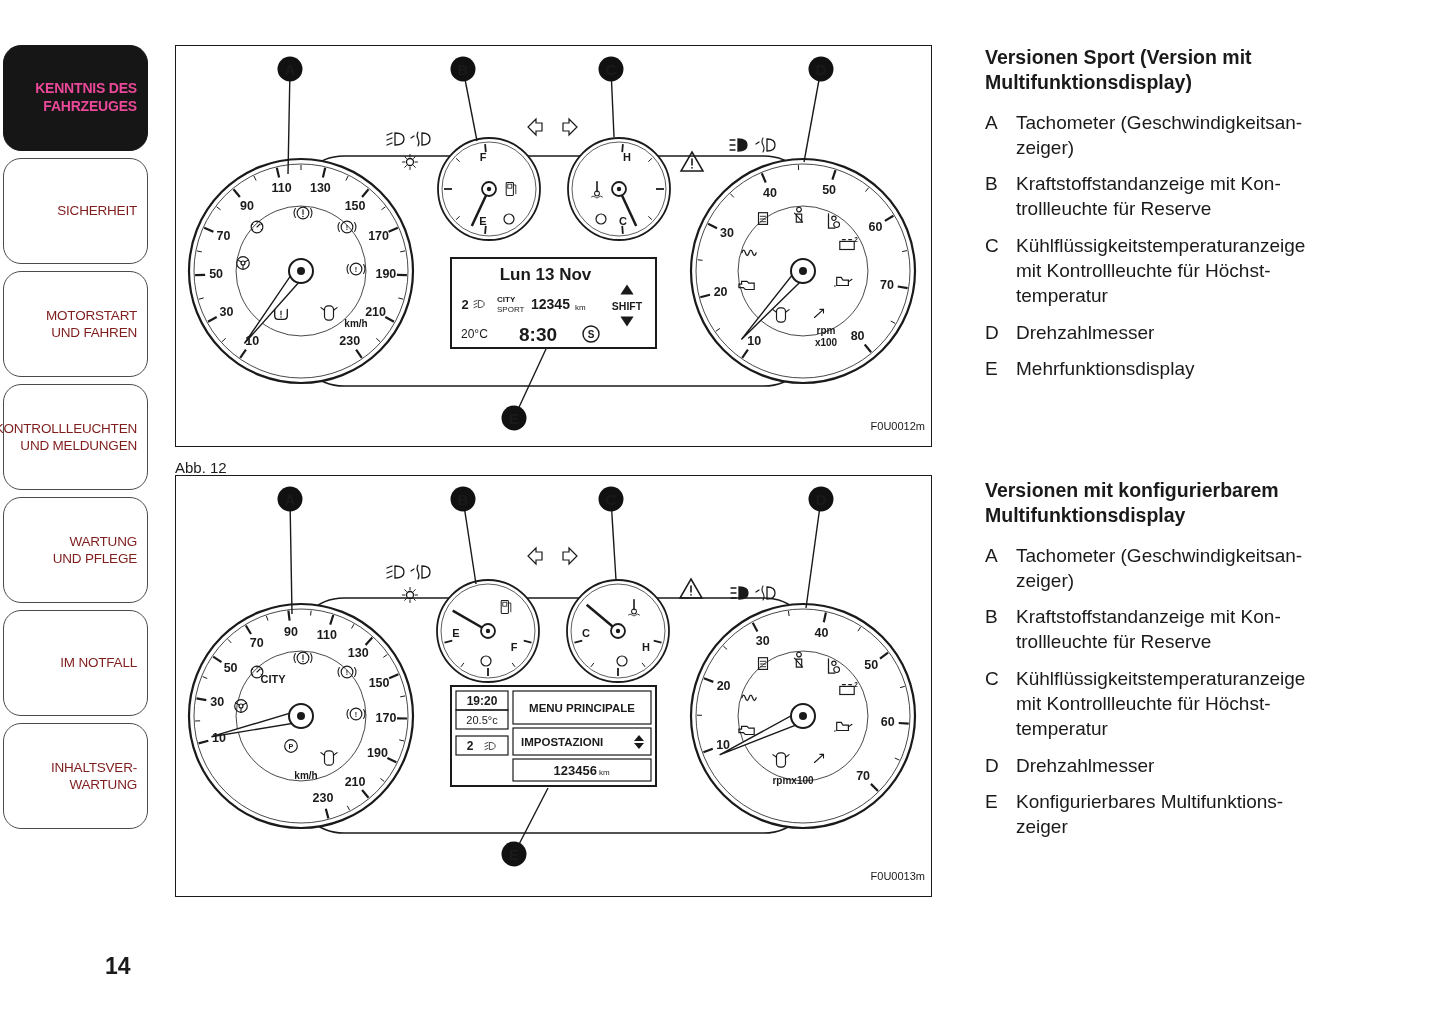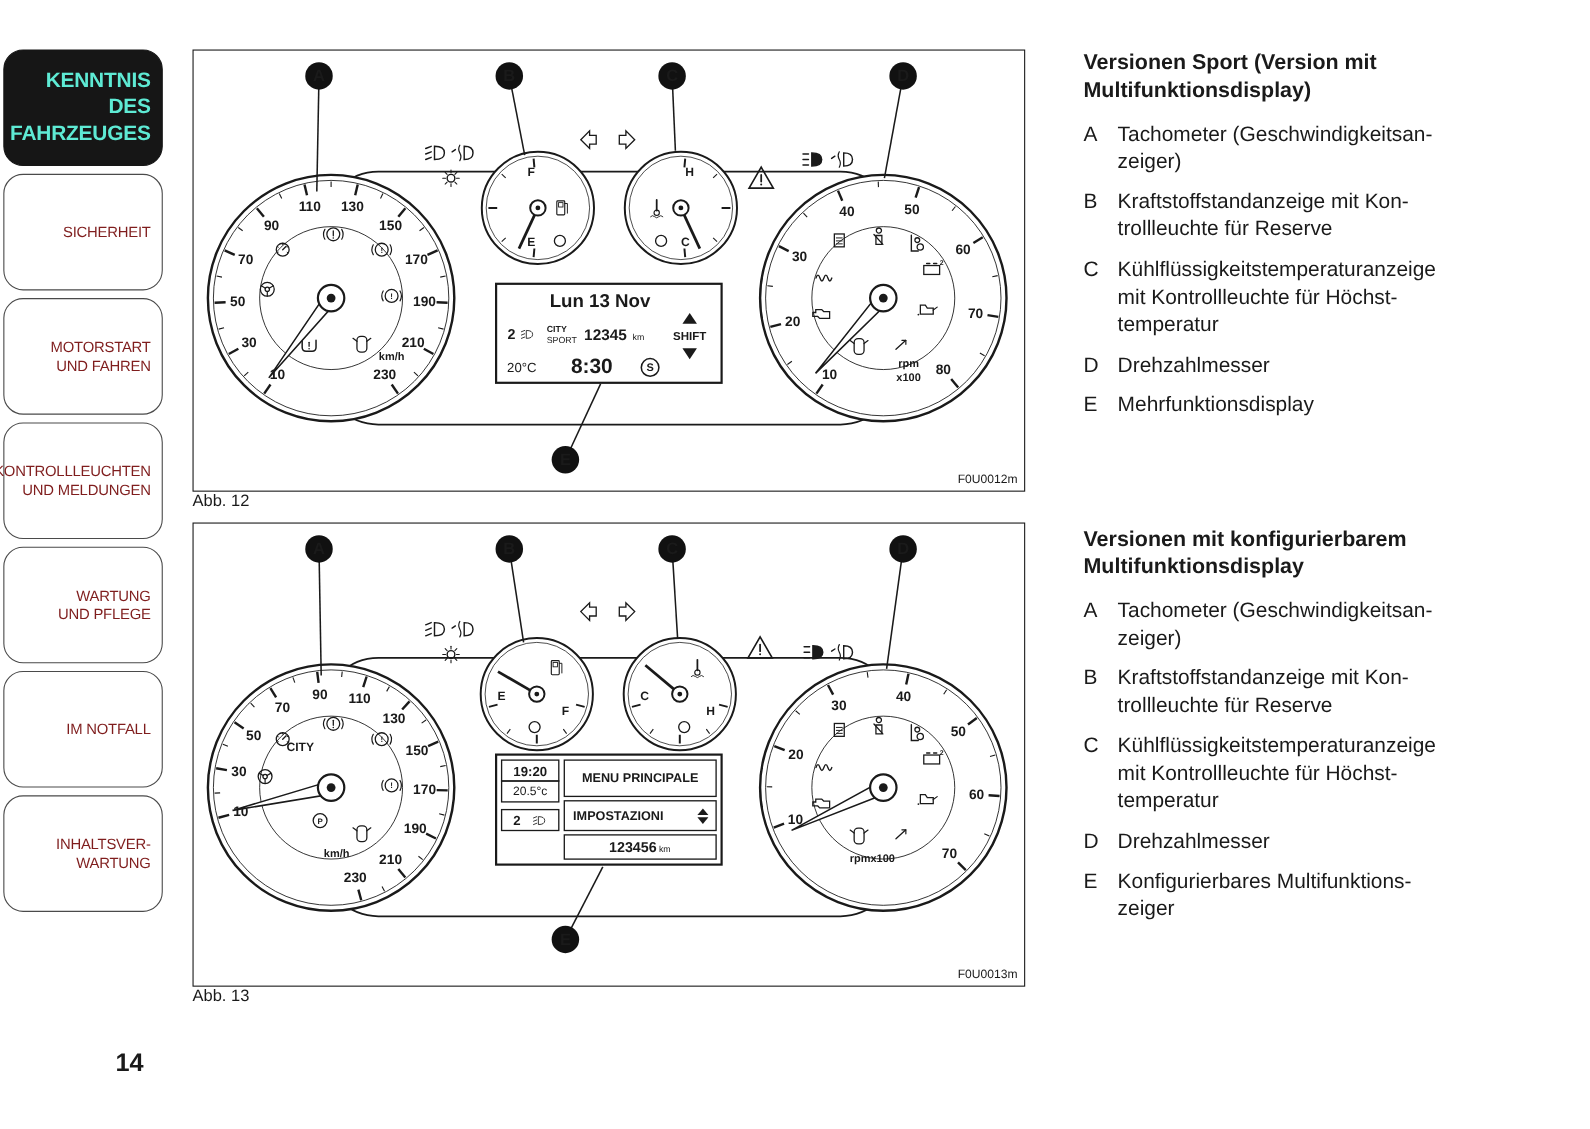--- a/index.html
+++ b/index.html
@@ -5,30 +5,30 @@
   html,body{margin:0;padding:0;background:#fff;}
   .page{position:relative;width:1445px;height:1026px;background:#fff;overflow:hidden;
         font-family:"Liberation Sans",sans-serif;color:#1a1a1a;}
   
   .sidebar{position:absolute;left:3px;top:45px;width:145px;display:flex;flex-direction:column;gap:7px;}
   .tab{height:106px;box-sizing:border-box;border:1.5px solid #4a4a4a;border-radius:18px;
        display:flex;align-items:center;justify-content:flex-end;text-align:right;
        padding-right:10px;font-size:13.5px;line-height:1.28;letter-spacing:-0.2px;color:#7f1d1d;
        background:#fff;}
   .tab span{white-space:pre-line;}
-  .tab.active{background:#161616;border-color:#161616;color:#5eead4;font-weight:bold;font-size:19px;}
+  .tab.active{background:#161616;border-color:#161616;color:#ec4899;font-weight:bold;font-size:14px;}
   .page-number{position:absolute;left:105px;top:953px;font-size:23px;font-weight:bold;}
   
   .fig{position:absolute;left:175px;margin:0;}
   .fig1{top:45px;} .fig2{top:475px;}
   .figbox{position:relative;width:755px;border:1.4px solid #1a1a1a;background:#fff;box-sizing:content-box;}
   .fig1 .figbox{height:400px;} .fig2 .figbox{height:420px;}
   .figbox svg{display:block;}
-  .figcode{position:absolute;right:6px;bottom:4px;font-size:11px;text-align:right;}
-  figcaption{font-size:15px;margin-top:0;}
+  .figcode{position:absolute;right:6px;bottom:14px;font-size:11px;text-align:right;}
+  figcaption{font-size:15px;margin-top:12px;}
   
   .rightcol{position:absolute;left:985px;top:45px;width:455px;}
   .sec{position:absolute;left:0;width:455px;}
   .sec1{top:0;} .sec2{top:433px;}
   .sec h2{font-size:19.5px;margin:0 0 14px 0;line-height:1.3;white-space:pre-line;}
   .item{display:flex;margin-bottom:11px;font-size:19px;line-height:1.33;}
   .item .key{width:31px;flex:none;}
   .item .txt{white-space:pre-line;}
   svg text{font-family:"Liberation Sans",sans-serif;fill:#1a1a1a;}
 </style>
@@ -672,21 +672,20 @@
             <text x="645" y="23.5" text-anchor="middle" dominant-baseline="central" fill="#fff" font-size="15" font-weight="bold">D</text>
           </g>
           <line x1="338" y1="378" x2="372" y2="312" stroke="#1a1a1a" stroke-width="1.4"></line>
           <g>
             <circle cx="338" cy="378" r="12.5" fill="#111"></circle>
             <text x="338" y="378.5" text-anchor="middle" dominant-baseline="central" fill="#fff" font-size="15" font-weight="bold">E</text>
           </g>
         </svg>
       <div class="figcode">F0U0013m</div>
     </div>
-    <figcaption>Abb. 13</figcaption>
   </figure>
 
   <aside class="rightcol">
     <section class="sec sec1">
       <h2>Versionen Sport (Version mit
 Multifunktionsdisplay)</h2>
       <div class="item">
           <span class="key">A</span>
           <span class="txt">Tachometer (Geschwindigkeitsan-
 zeiger)</span>

